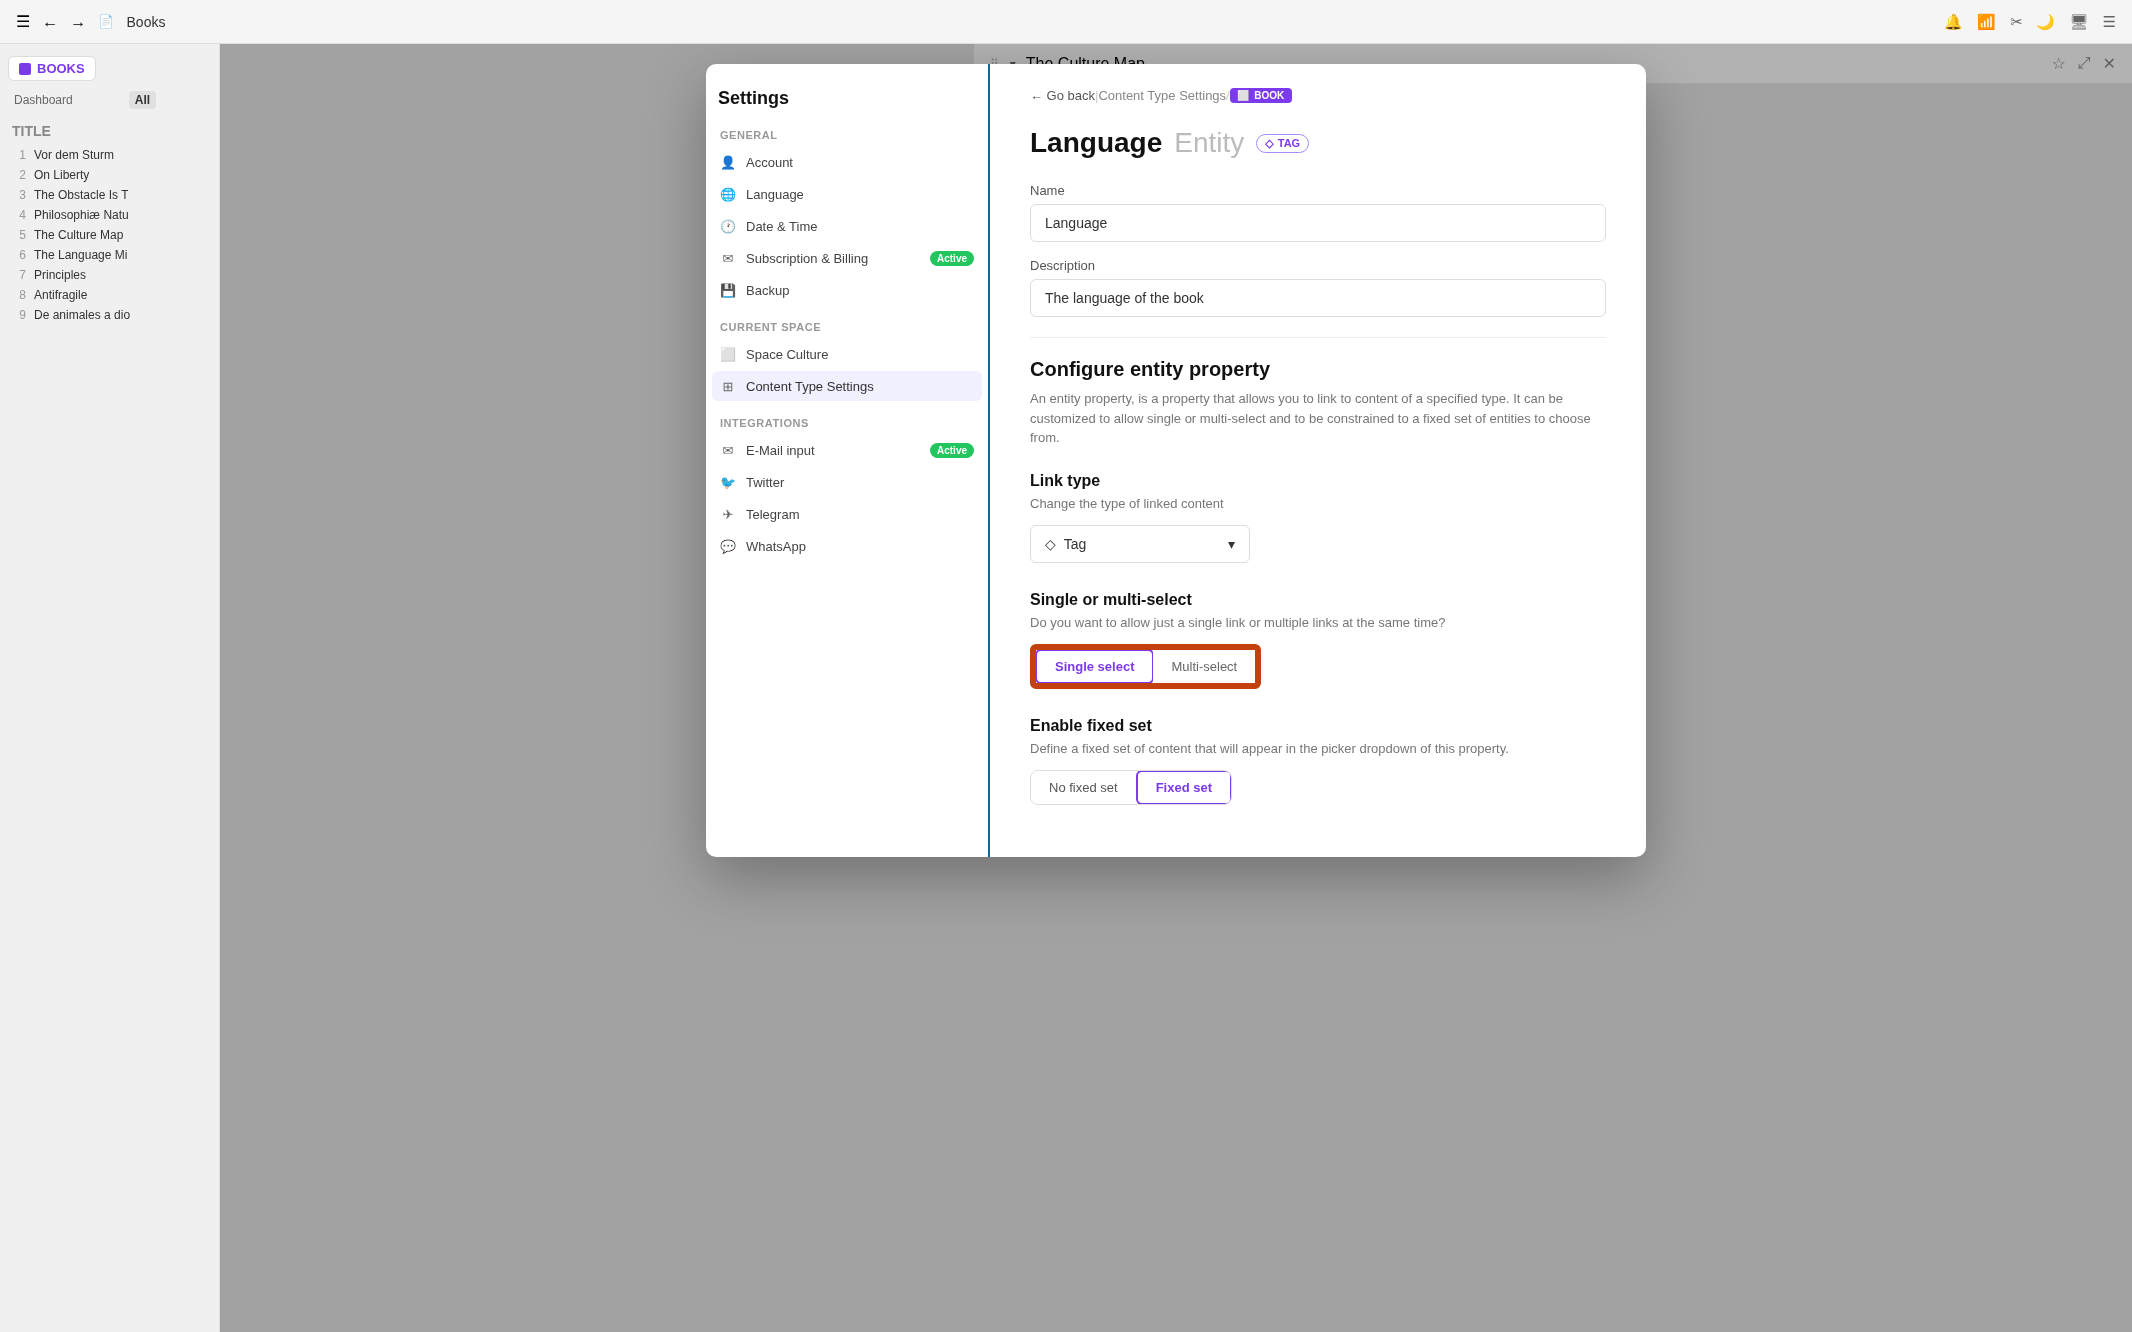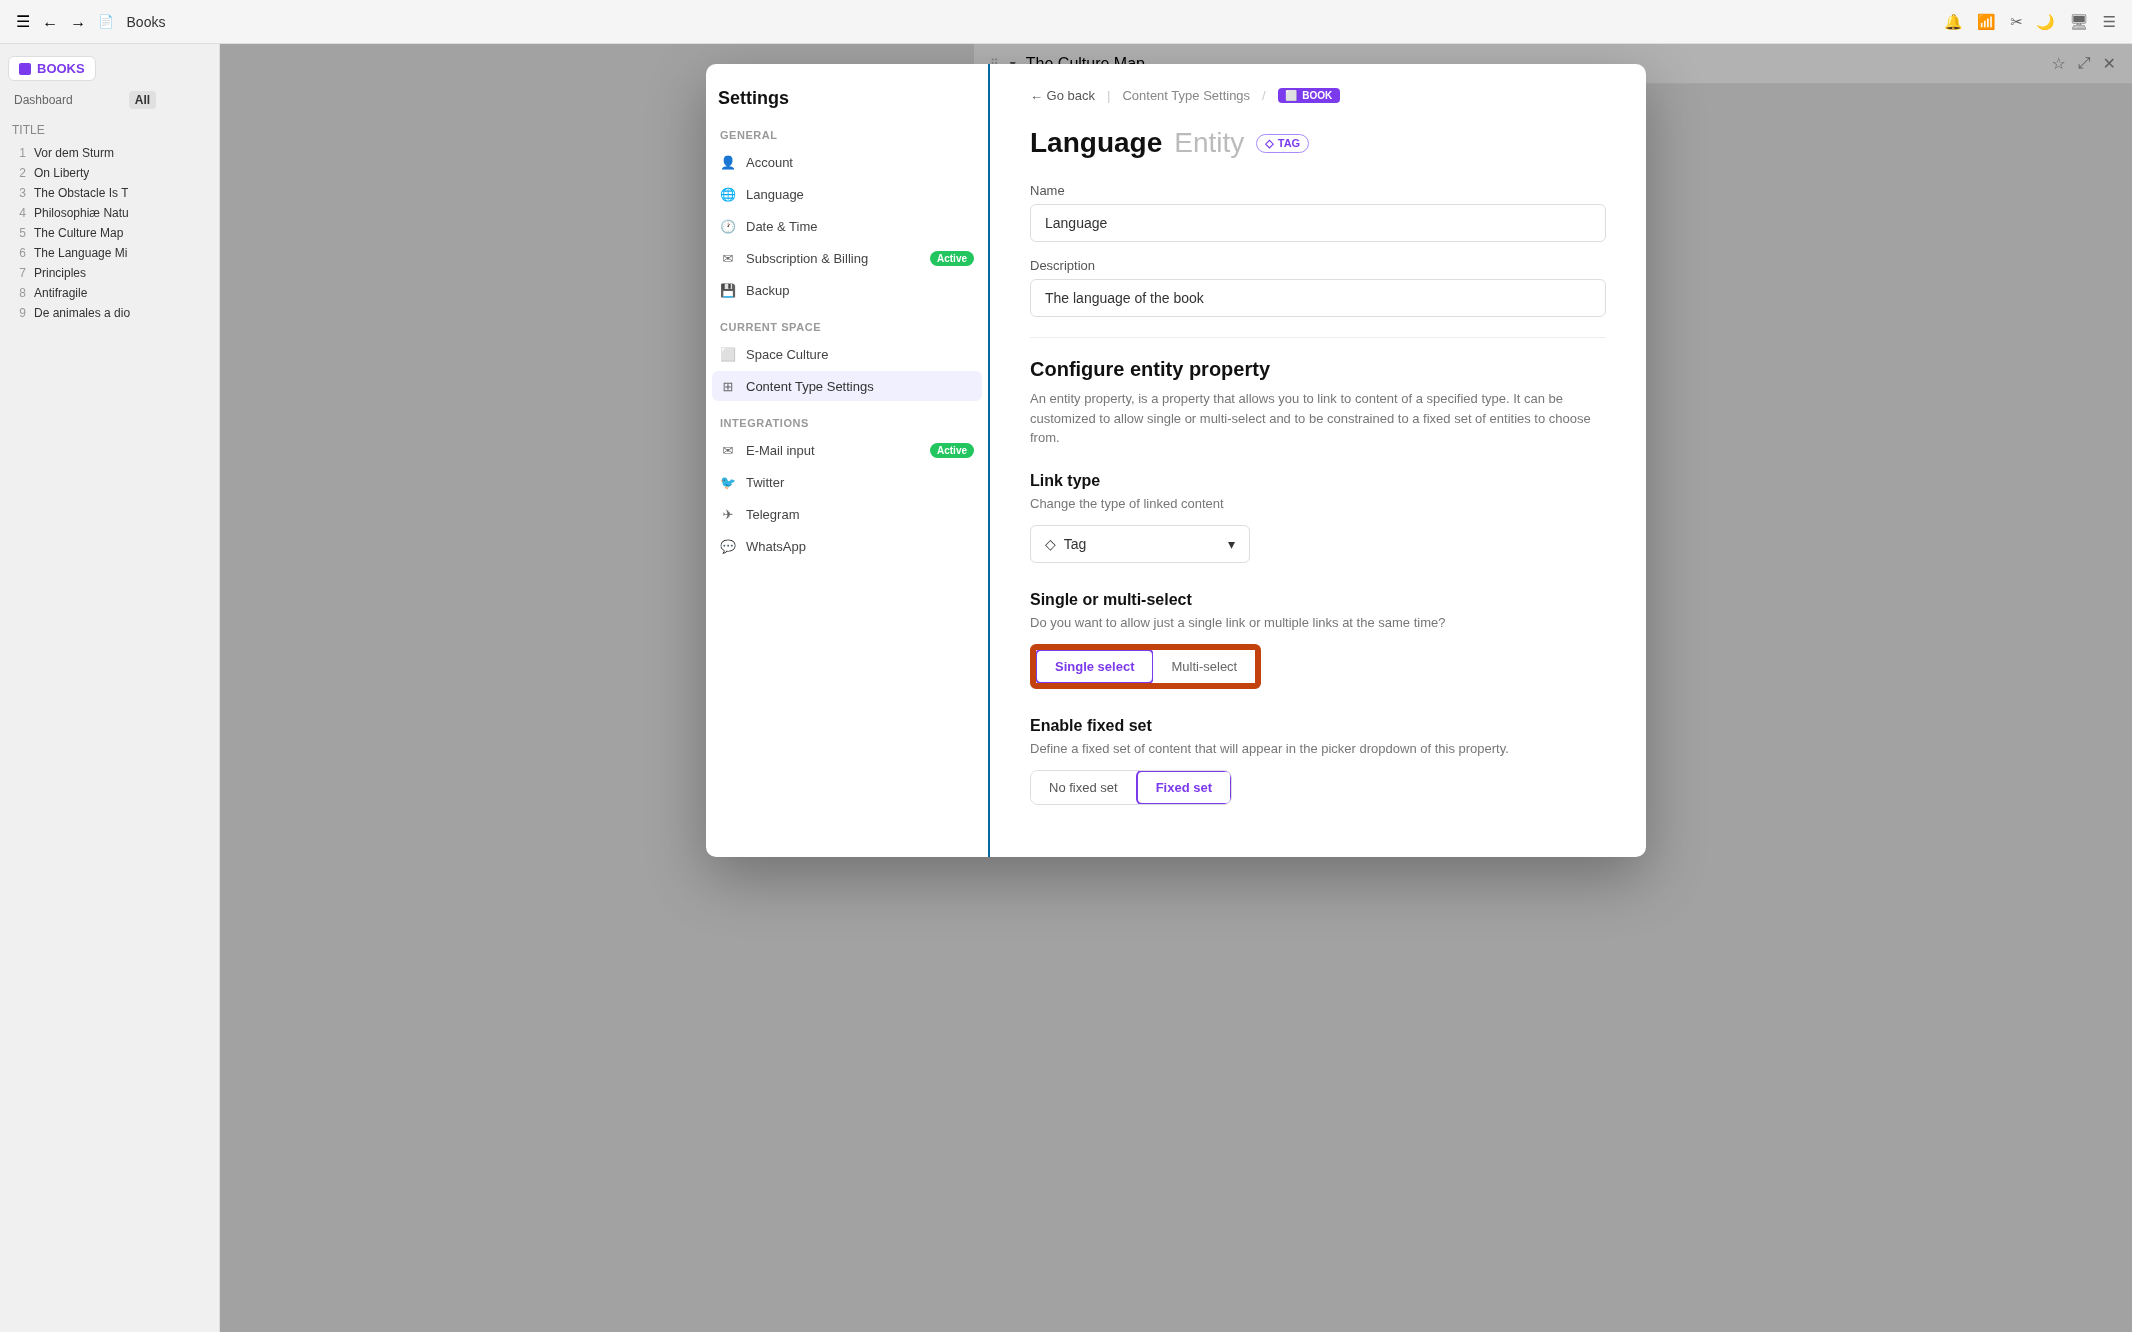--- a/index.html
+++ b/index.html
@@ -32,21 +32,21 @@
     .books-badge {
       display: inline-flex; align-items: center; gap: 6px;
       background: white; border: 1px solid #ddd; border-radius: 6px;
       padding: 4px 10px; font-size: 13px; font-weight: 600; color: #7c3aed;
       margin-bottom: 10px;
     }
     .books-badge-icon { width: 12px; height: 12px; background: #7c3aed; border-radius: 2px; display: inline-block; }
     .nav-tabs { display: flex; gap: 6px; margin-bottom: 14px; }
     .nav-tab { font-size: 12px; color: #666; padding: 2px 6px; border-radius: 4px; cursor: pointer; }
     .nav-tab.active { background: #e0e0e0; color: #333; font-weight: 600; margin-left: 44px; }
-    .col-header { font-size: 12px; font-weight: 400; color: #888; margin-bottom: 6px; padding-left: 4px; }
+    .col-header { font-size: 14px; font-weight: 700; color: #888; margin-bottom: 6px; padding-left: 4px; }
     .book-row { display: flex; gap: 8px; align-items: center; padding: 3px 4px; font-size: 12px; color: #444; }
     .book-num { color: #999; width: 14px; text-align: right; flex-shrink: 0; }
     .book-title { color: #333; font-weight: 500; overflow: hidden; text-overflow: ellipsis; white-space: nowrap; }
 
     
     .main-area { flex: 1; position: relative; background: #e8e8e8; overflow: hidden; }
 
     
     .overlay {
       position: absolute; inset: 0;
@@ -93,21 +93,21 @@
 
     
     .settings-content {
       flex: 1;
       overflow-y: auto;
       padding: 24px 40px;
     }
 
     
     .breadcrumb {
-      display: flex; align-items: center; gap: 12px;
+      display: flex; align-items: center; gap: 0;
       font-size: 13px; color: #888; margin-bottom: 24px;
     }
     .breadcrumb-badge {
       background: #7c3aed; color: white; font-size: 10px; font-weight: 700;
       padding: 2px 8px; border-radius: 4px;
       display: flex; align-items: center; gap: 4px;
     }
 
     
     .page-header {

